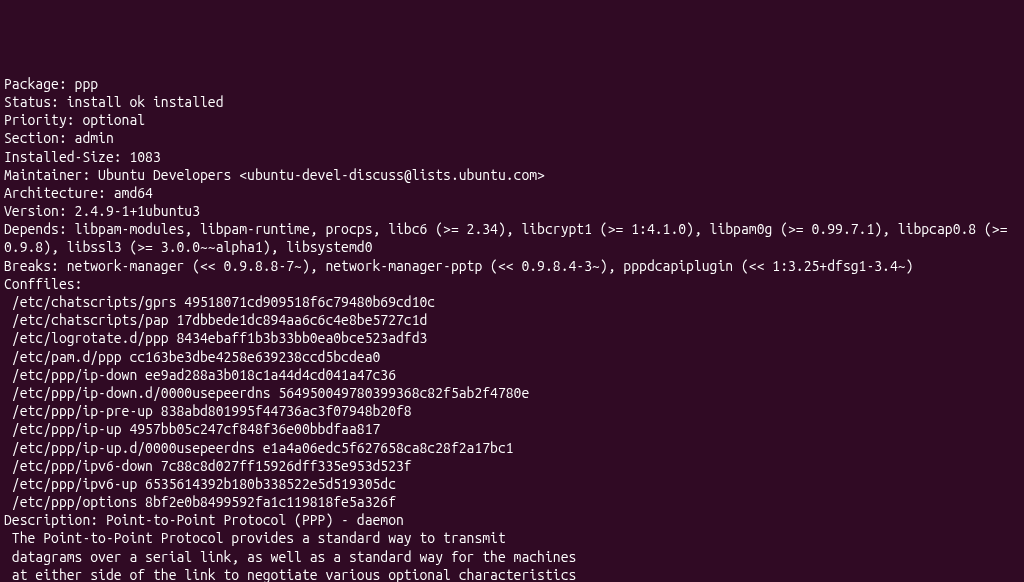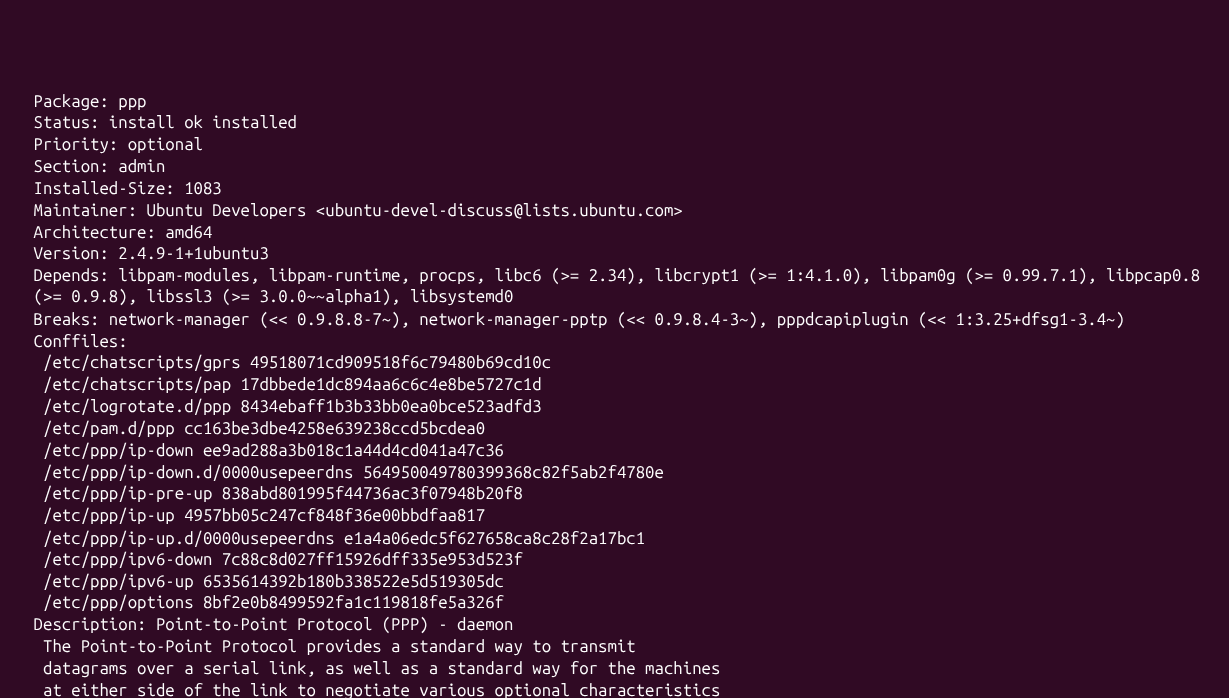--- a/index.html
+++ b/index.html
@@ -15,21 +15,20 @@
       line-height: 1.3;
       padding: 2px 4px;
       width: 1024px;
       height: 582px;
       overflow: hidden;
       white-space: pre-wrap;
       word-wrap: break-word;
     }
     .terminal-line {
       display: block;
-      margin-left: 24px;
     }
   </style>
 </head>
 <body>
 
 
 
 <div id="terminal-container"><span class="terminal-line">Package: ppp</span><span class="terminal-line">Status: install ok installed</span><span class="terminal-line">Priority: optional</span><span class="terminal-line">Section: admin</span><span class="terminal-line">Installed-Size: 1083</span><span class="terminal-line">Maintainer: Ubuntu Developers &lt;ubuntu-devel-discuss@lists.ubuntu.com&gt;</span><span class="terminal-line">Architecture: amd64</span><span class="terminal-line">Version: 2.4.9-1+1ubuntu3</span><span class="terminal-line">Depends: libpam-modules, libpam-runtime, procps, libc6 (&gt;= 2.34), libcrypt1 (&gt;= 1:4.1.0), libpam0g (&gt;= 0.99.7.1), libpcap0.8 (&gt;= 0.9.8), libssl3 (&gt;= 3.0.0~~alpha1), libsystemd0</span><span class="terminal-line">Breaks: network-manager (&lt;&lt; 0.9.8.8-7~), network-manager-pptp (&lt;&lt; 0.9.8.4-3~), pppdcapiplugin (&lt;&lt; 1:3.25+dfsg1-3.4~)</span><span class="terminal-line">Conffiles:</span><span class="terminal-line"> /etc/chatscripts/gprs 49518071cd909518f6c79480b69cd10c</span><span class="terminal-line"> /etc/chatscripts/pap 17dbbede1dc894aa6c6c4e8be5727c1d</span><span class="terminal-line"> /etc/logrotate.d/ppp 8434ebaff1b3b33bb0ea0bce523adfd3</span><span class="terminal-line"> /etc/pam.d/ppp cc163be3dbe4258e639238ccd5bcdea0</span><span class="terminal-line"> /etc/ppp/ip-down ee9ad288a3b018c1a44d4cd041a47c36</span><span class="terminal-line"> /etc/ppp/ip-down.d/0000usepeerdns 564950049780399368c82f5ab2f4780e</span><span class="terminal-line"> /etc/ppp/ip-pre-up 838abd801995f44736ac3f07948b20f8</span><span class="terminal-line"> /etc/ppp/ip-up 4957bb05c247cf848f36e00bbdfaa817</span><span class="terminal-line"> /etc/ppp/ip-up.d/0000usepeerdns e1a4a06edc5f627658ca8c28f2a17bc1</span><span class="terminal-line"> /etc/ppp/ipv6-down 7c88c8d027ff15926dff335e953d523f</span><span class="terminal-line"> /etc/ppp/ipv6-up 6535614392b180b338522e5d519305dc</span><span class="terminal-line"> /etc/ppp/options 8bf2e0b8499592fa1c119818fe5a326f</span><span class="terminal-line">Description: Point-to-Point Protocol (PPP) - daemon</span><span class="terminal-line"> The Point-to-Point Protocol provides a standard way to transmit</span><span class="terminal-line"> datagrams over a serial link, as well as a standard way for the machines</span><span class="terminal-line"> at either side of the link to negotiate various optional characteristics</span></div>
 
 

